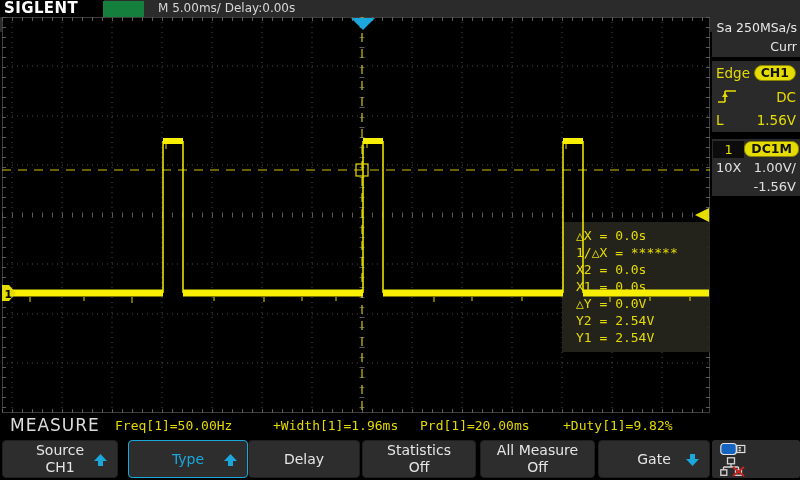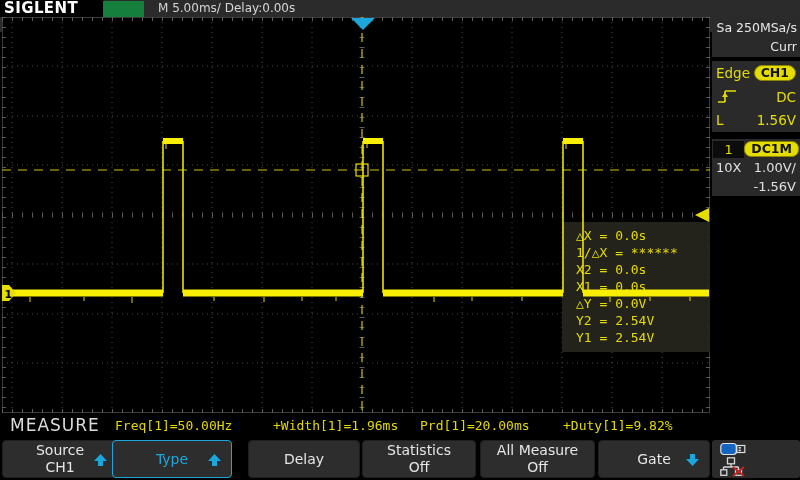--- a/index.html
+++ b/index.html
@@ -147,21 +147,21 @@
   </div>
 
   <nav>
     <div class="btn" style="left:2px;width:116px;">
       <span>Source</span>
       <span>CH1</span>
       <svg class="arrow" width="13" height="12" viewBox="0 0 13 12">
         <polygon points="6.5,0 13,7 9,7 9,12 4,12 4,7 0,7" fill="#1ba7dc"></polygon>
       </svg>
     </div>
-    <div class="btn selected" style="left:112px;width:120px;">
+    <div class="btn selected" style="left:128px;width:120px;">
       <span>Type</span>
       <svg class="arrow" width="13" height="12" viewBox="0 0 13 12">
         <polygon points="6.5,0 13,7 9,7 9,12 4,12 4,7 0,7" fill="#1ba7dc"></polygon>
       </svg>
     </div>
     <div class="btn" style="left:248px;width:112px;">
       <span>Delay</span>
     </div>
     <div class="btn" style="left:362px;width:114px;">
       <span>Statistics</span>

